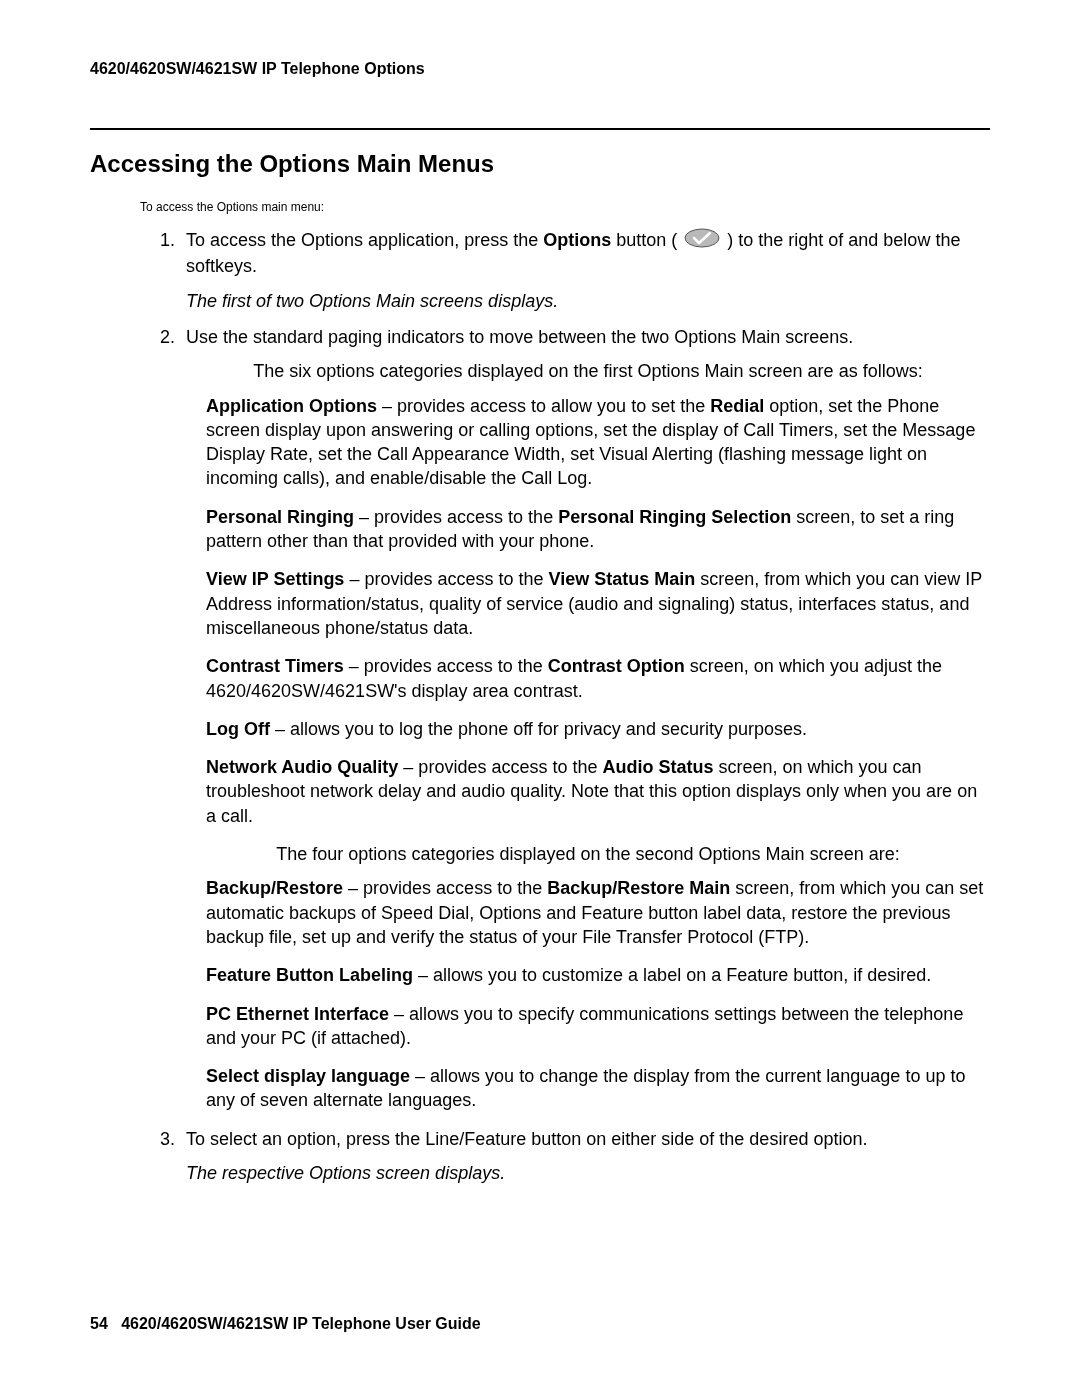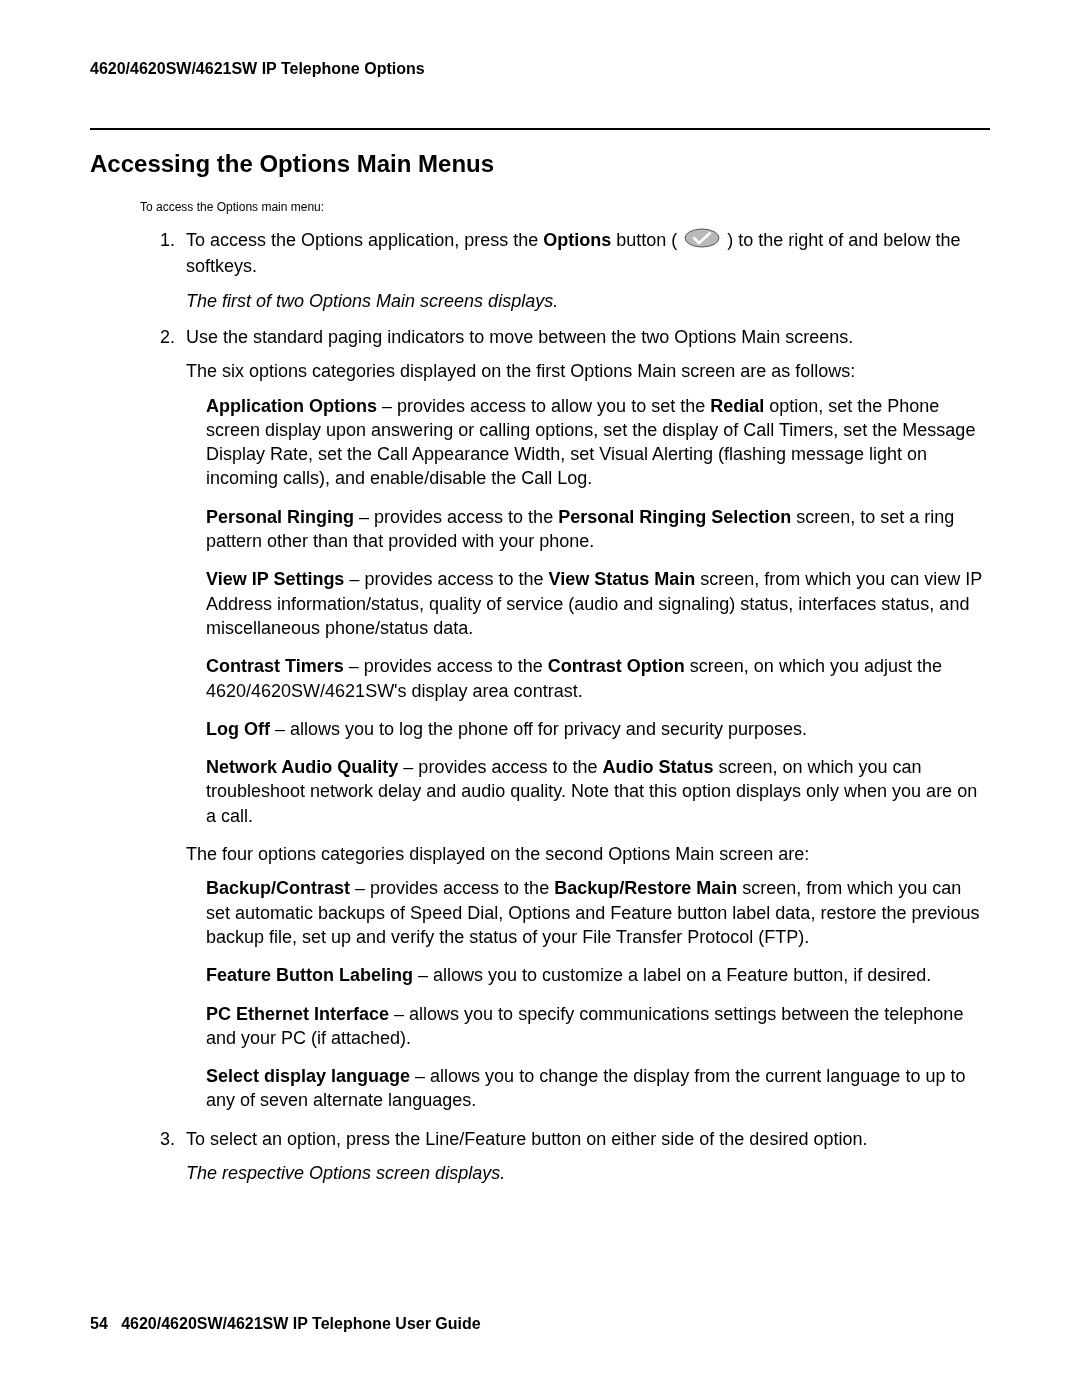--- a/index.html
+++ b/index.html
@@ -52,20 +52,21 @@
     top: 0;
   }
   .result-italic {
     font-style: italic;
     margin-top: 10px;
     margin-bottom: 10px;
   }
   .sub-para {
     margin-top: 10px;
     margin-bottom: 10px;
+    text-align: center;
   }
   .option-block {
     margin-left: 20px;
     margin-top: 10px;
     margin-bottom: 14px;
     line-height: 1.35;
   }
   .option-block .label {
     font-weight: bold;
   }
@@ -133,21 +134,21 @@
         <span class="label">Log Off</span><span> – allows you to log the phone off for privacy and security purposes.</span>
       </div>
 
       <div class="option-block">
         <span class="label">Network Audio Quality</span><span> – provides access to the </span><span class="bold">Audio Status</span><span> screen, on which you can troubleshoot network delay and audio quality. Note that this option displays only when you are on a call.</span>
       </div>
 
       <div class="sub-para">The four options categories displayed on the second Options Main screen are:</div>
 
       <div class="option-block">
-        <span class="label">Backup/Contrast</span><span> – provides access to the </span><span class="bold">Backup/Restore Main</span><span> screen, from which you can set automatic backups of Speed Dial, Options and Feature button label data, restore the previous backup file, set up and verify the status of your File Transfer Protocol (FTP).</span>
+        <span class="label">Backup/Restore</span><span> – provides access to the </span><span class="bold">Backup/Restore Main</span><span> screen, from which you can set automatic backups of Speed Dial, Options and Feature button label data, restore the previous backup file, set up and verify the status of your File Transfer Protocol (FTP).</span>
       </div>
 
       <div class="option-block">
         <span class="label">Feature Button Labeling</span><span> – allows you to customize a label on a Feature button, if desired.</span>
       </div>
 
       <div class="option-block">
         <span class="label">PC Ethernet Interface</span><span> – allows you to specify communications settings between the telephone and your PC (if attached).</span>
       </div>
 

